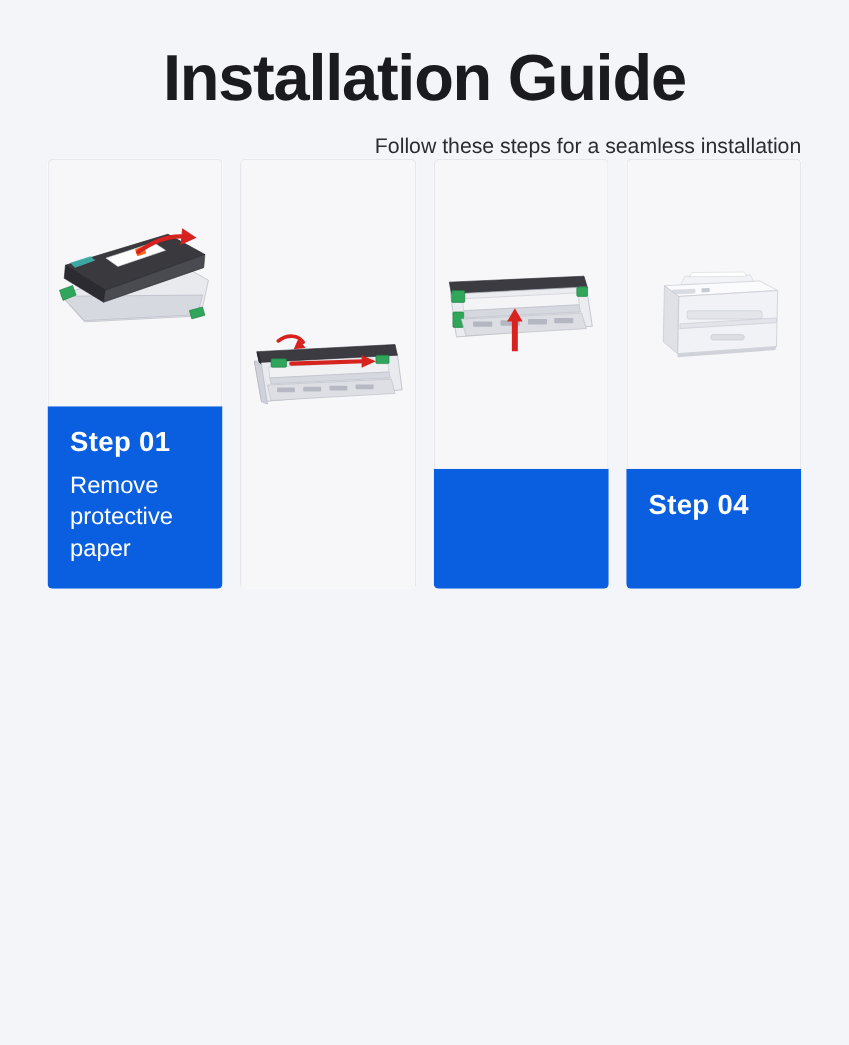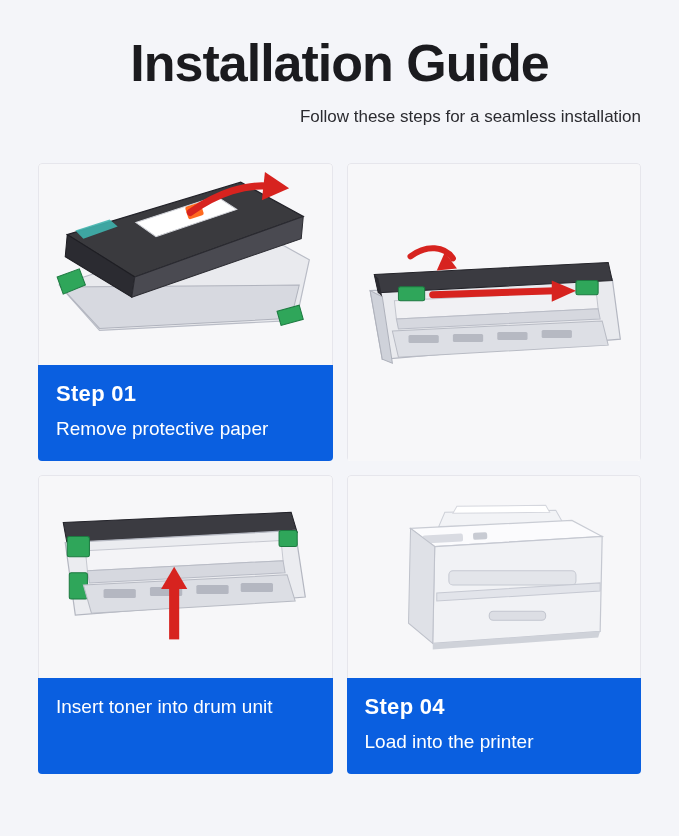--- a/index.html
+++ b/index.html
@@ -33,23 +33,22 @@
 
   .subtitle {
     font-size: 17px;
     color: #2b2b30;
     margin-top: 16px;
     font-weight: 400;
     text-align: right;
   }
 
   .grid {
-    margin-top: 36px;
     display: grid;
-    grid-template-columns: 1fr 1fr;
+    grid-template-columns: 1fr 1fr 1fr 1fr;
     grid-template-rows: 1fr 1fr;
     gap: 14px 14px;
     flex: 1;
   }
 
   .card {
     display: flex;
     flex-direction: column;
     background: #ffffff;
     border-radius: 4px;
@@ -190,21 +189,20 @@
             <rect x="110" y="110" width="32" height="9" rx="1.5" fill="#b4b7c1"></rect>
             <rect x="156" y="108" width="32" height="9" rx="1.5" fill="#b4b7c1"></rect>
             <rect x="200" y="106" width="32" height="9" rx="1.5" fill="#b4b7c1"></rect>
 
             <line x1="134" y1="162" x2="134" y2="110" stroke="#d7231f" stroke-width="10" stroke-linecap="butt"></line>
             <path d="M121 112 L147 112 L134 90 Z" fill="#d7231f"></path>
           </g>
         </svg>
       </div>
       <div class="card-caption">
-        <div class="step-desc">Insert toner into drum unit</div>
       </div>
     </div>
 
     <div class="card">
       <div class="card-image">
         <svg class="illus" viewBox="0 0 290 200">
           <g>
 
             <path d="M96 36 L206 34 L214 48 L90 50 Z" fill="#f2f3f6" stroke="#cdd0d8" stroke-width="1"></path>
             <path d="M108 30 L196 29 L200 36 L104 37 Z" fill="#ffffff" stroke="#d5d7de" stroke-width="1"></path>
@@ -223,18 +221,17 @@
             <path d="M88 116 L250 106 L250 114 L88 124 Z" fill="#e2e4ea" stroke="#c6c9d2" stroke-width="1"></path>
 
             <rect x="140" y="134" width="56" height="9" rx="4" fill="#dcdee4" stroke="#c2c5ce" stroke-width="1"></rect>
 
             <path d="M84 166 L250 154 L248 160 L84 172 Z" fill="#cfd2d9"></path>
           </g>
         </svg>
       </div>
       <div class="card-caption">
         <div class="step-label">Step 04</div>
-        <div class="step-desc">Load into the printer</div>
       </div>
     </div>
 
   </div>
 </div>
 
 </body></html>

